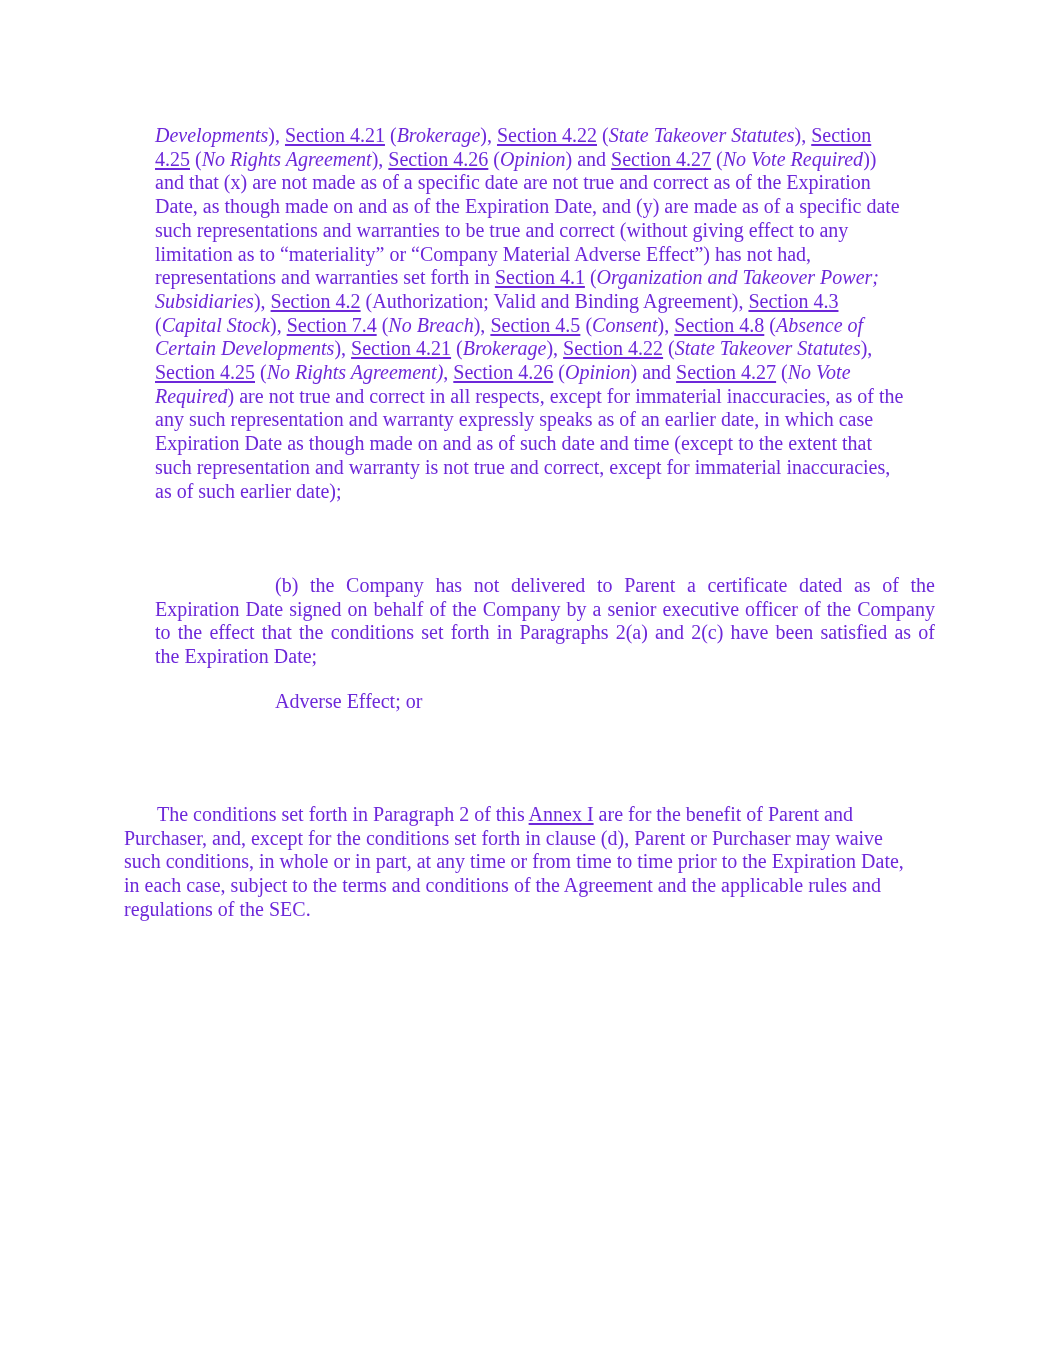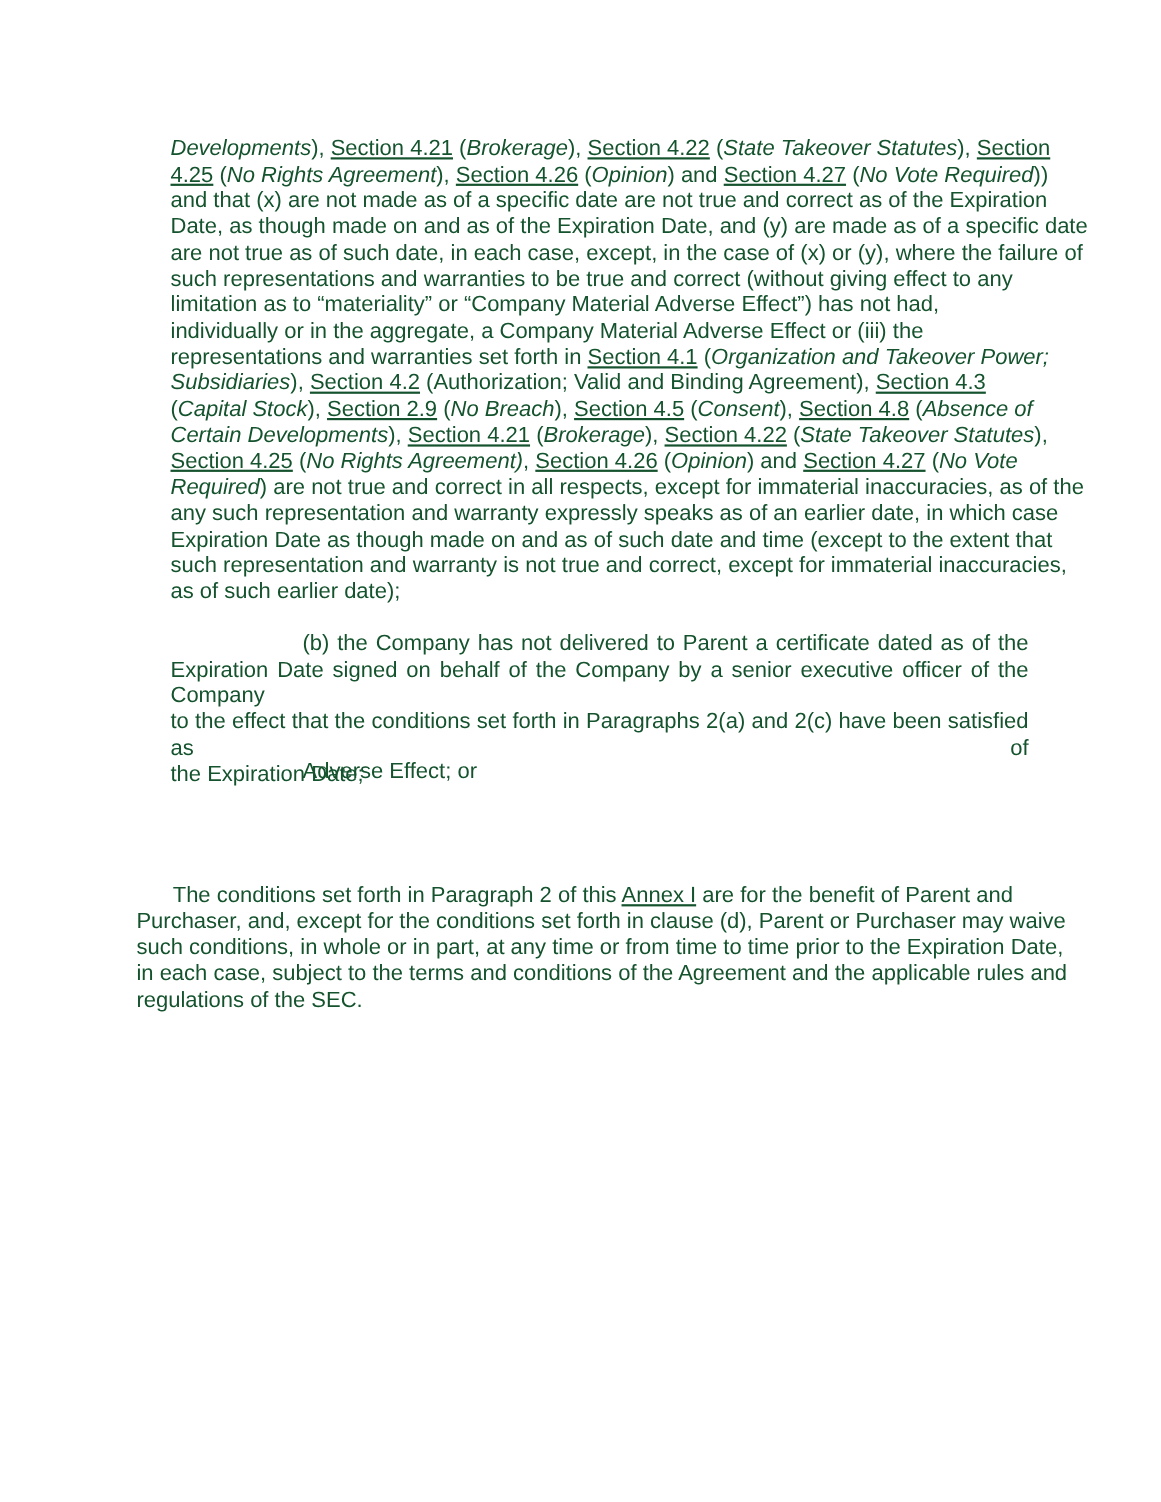--- a/index.html
+++ b/index.html
@@ -1,22 +1,22 @@
 <!DOCTYPE html>
 <html><head>
 <meta charset="utf-8">
 <style>
   html, body { margin: 0; padding: 0; background: #ffffff; }
   .page {
     position: relative;
     width: 1055px;
     height: 1365px;
     background: #ffffff;
-    color: #14532d;
-    font-family: Liberation Sans, sans-serif;
+    color: #6d28d9;
+    font-family: Liberation Serif, serif;
     font-size: 20px;
     overflow: hidden;
   }
   .para { position: absolute; line-height: 23.7px; }
   .line { white-space: pre; }
   .it { font-style: italic; }
   .un { text-decoration: underline; text-underline-offset: 2px; }
 
   
   .p1 { top: 124px; left: 155px; width: 800px; }
@@ -41,27 +41,25 @@
 </style>
 </head>
 <body>
 
 <div class="page">
   <div class="para p1">
       <div class="line"><span class="it">Developments</span><span>), </span><span class="un">Section 4.21</span><span> (</span><span class="it">Brokerage</span><span>), </span><span class="un">Section 4.22</span><span> (</span><span class="it">State Takeover Statutes</span><span>), </span><span class="un">Section</span></div>
       <div class="line"><span class="un">4.25</span><span> (</span><span class="it">No Rights Agreement</span><span>), </span><span class="un">Section 4.26</span><span> (</span><span class="it">Opinion</span><span>) and </span><span class="un">Section 4.27</span><span> (</span><span class="it">No Vote Required</span><span>))</span></div>
       <div class="line"><span>and that (x) are not made as of a specific date are not true and correct as of the Expiration</span></div>
       <div class="line"><span>Date, as though made on and as of the Expiration Date, and (y) are made as of a specific date</span></div>
-      <div class="line"><span>are not true as of such date, in each case, except, in the case of (x) or (y), where the failure of</span></div>
       <div class="line"><span>such representations and warranties to be true and correct (without giving effect to any</span></div>
       <div class="line"><span>limitation as to “materiality” or “Company Material Adverse Effect”) has not had,</span></div>
-      <div class="line"><span>individually or in the aggregate, a Company Material Adverse Effect or (iii) the</span></div>
       <div class="line"><span>representations and warranties set forth in </span><span class="un">Section 4.1</span><span> (</span><span class="it">Organization and Takeover Power;</span></div>
       <div class="line"><span class="it">Subsidiaries</span><span>), </span><span class="un">Section 4.2</span><span> (Authorization; Valid and Binding Agreement), </span><span class="un">Section 4.3</span></div>
-      <div class="line"><span>(</span><span class="it">Capital Stock</span><span>), </span><span class="un">Section 2.9</span><span> (</span><span class="it">No Breach</span><span>), </span><span class="un">Section 4.5</span><span> (</span><span class="it">Consent</span><span>), </span><span class="un">Section 4.8</span><span> (</span><span class="it">Absence of</span></div>
+      <div class="line"><span>(</span><span class="it">Capital Stock</span><span>), </span><span class="un">Section 7.4</span><span> (</span><span class="it">No Breach</span><span>), </span><span class="un">Section 4.5</span><span> (</span><span class="it">Consent</span><span>), </span><span class="un">Section 4.8</span><span> (</span><span class="it">Absence of</span></div>
       <div class="line"><span class="it">Certain Developments</span><span>), </span><span class="un">Section 4.21</span><span> (</span><span class="it">Brokerage</span><span>), </span><span class="un">Section 4.22</span><span> (</span><span class="it">State Takeover Statutes</span><span>),</span></div>
       <div class="line"><span class="un">Section 4.25</span><span> (</span><span class="it">No Rights Agreement)</span><span>, </span><span class="un">Section 4.26</span><span> (</span><span class="it">Opinion</span><span>) and </span><span class="un">Section 4.27</span><span> (</span><span class="it">No Vote</span></div>
       <div class="line"><span class="it">Required</span><span>) are not true and correct in all respects, except for immaterial inaccuracies, as of the</span></div>
       <div class="line"><span>any such representation and warranty expressly speaks as of an earlier date, in which case</span></div>
       <div class="line"><span>Expiration Date as though made on and as of such date and time (except to the extent that</span></div>
       <div class="line"><span>such representation and warranty is not true and correct, except for immaterial inaccuracies,</span></div>
       <div class="line"><span>as of such earlier date);</span></div>
     </div>
   <div class="para pb">
       <div class="line"><span>(b) the Company has not delivered to Parent a certificate dated as of the</span></div>

